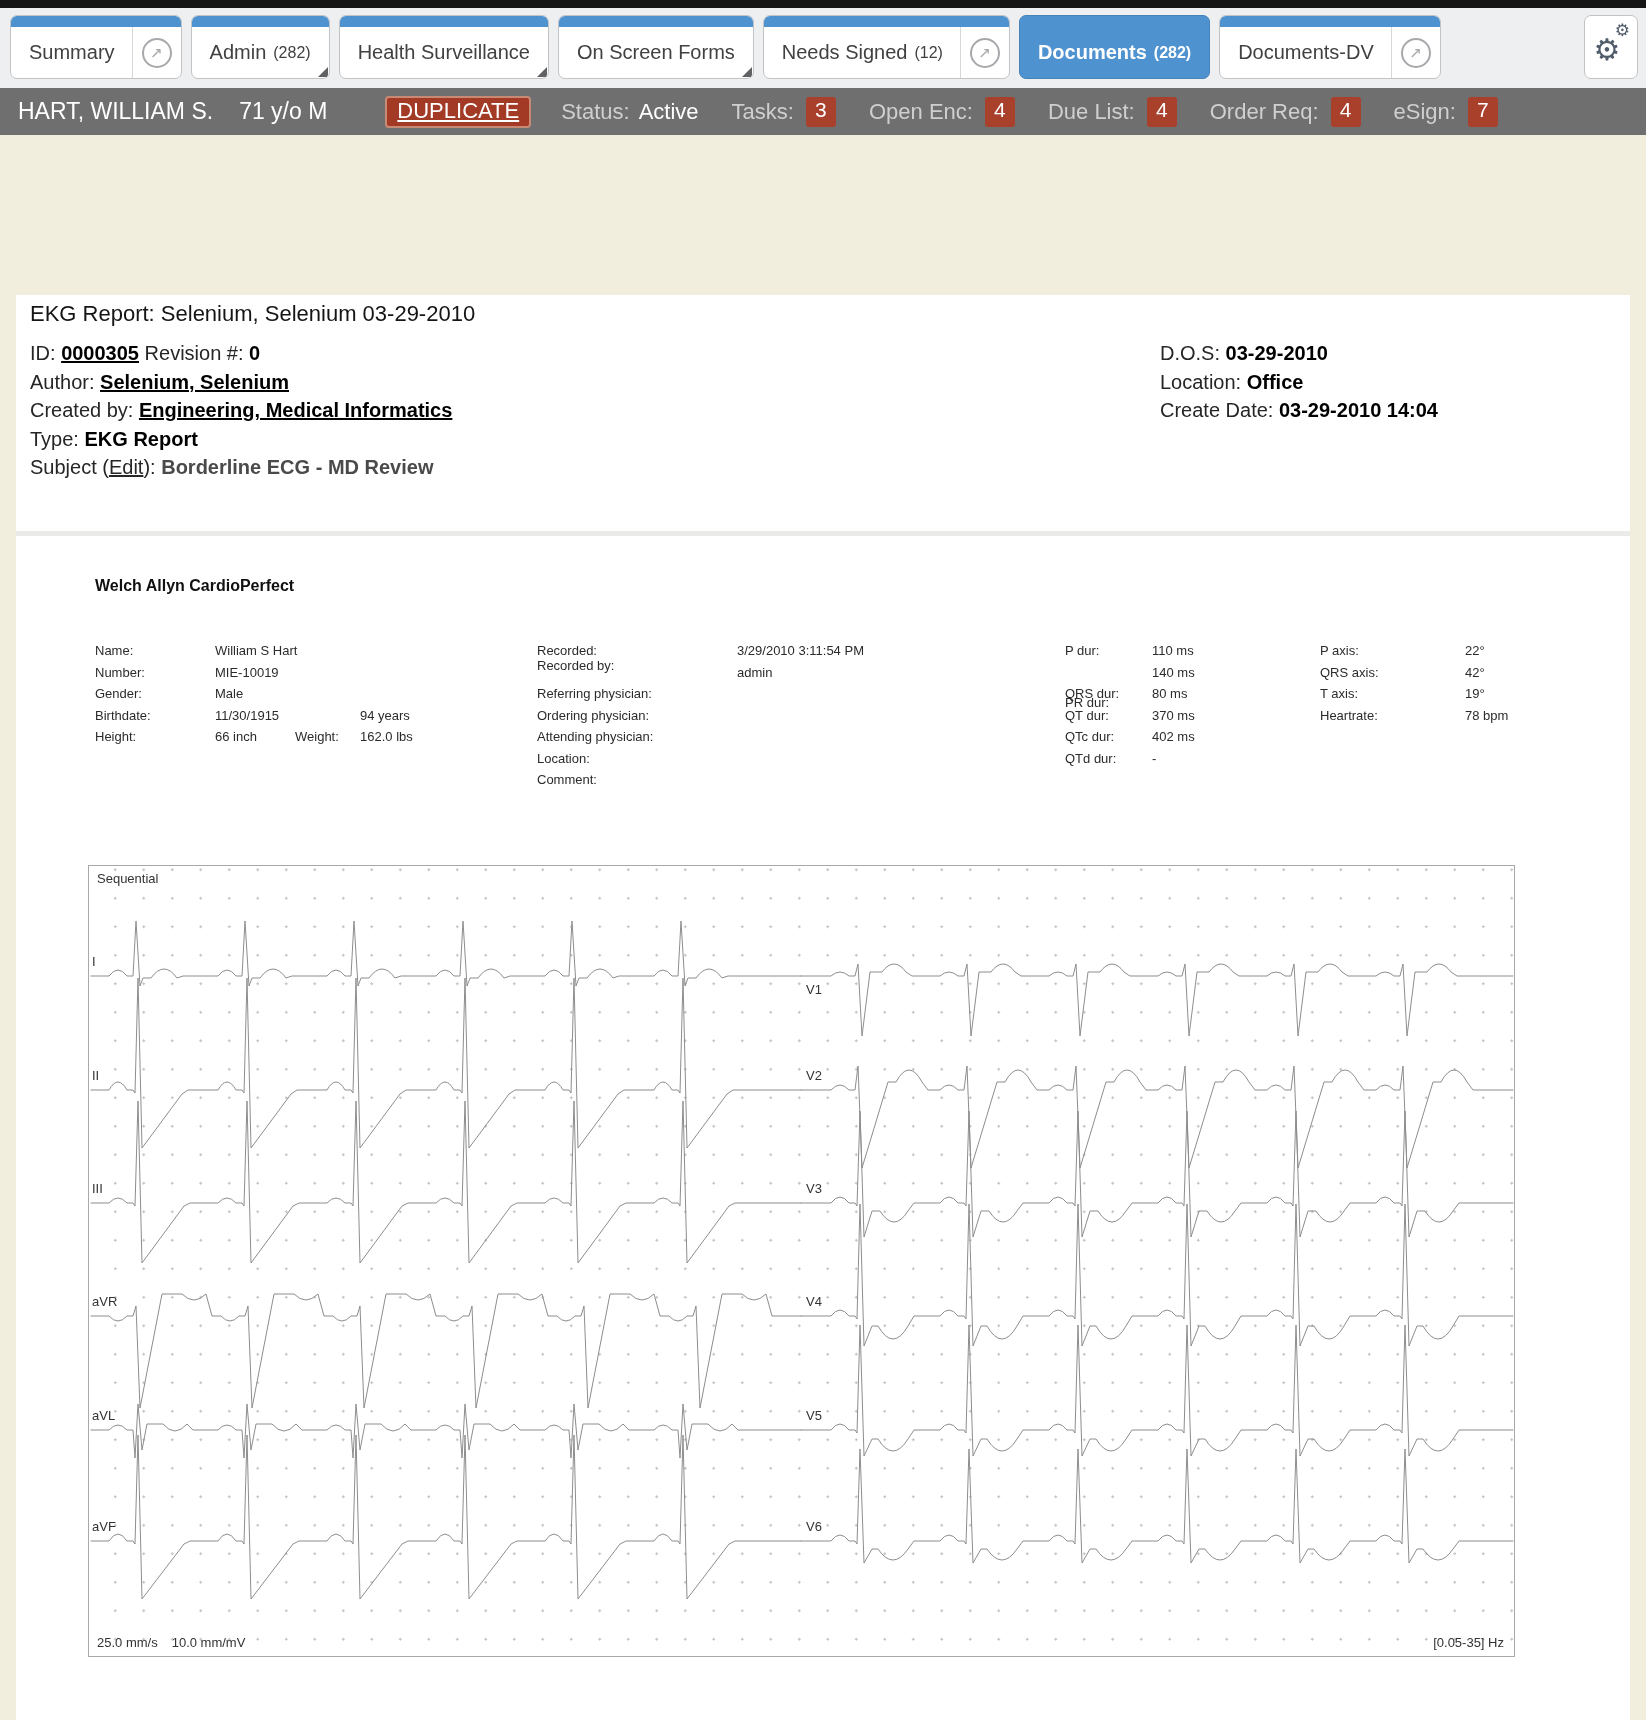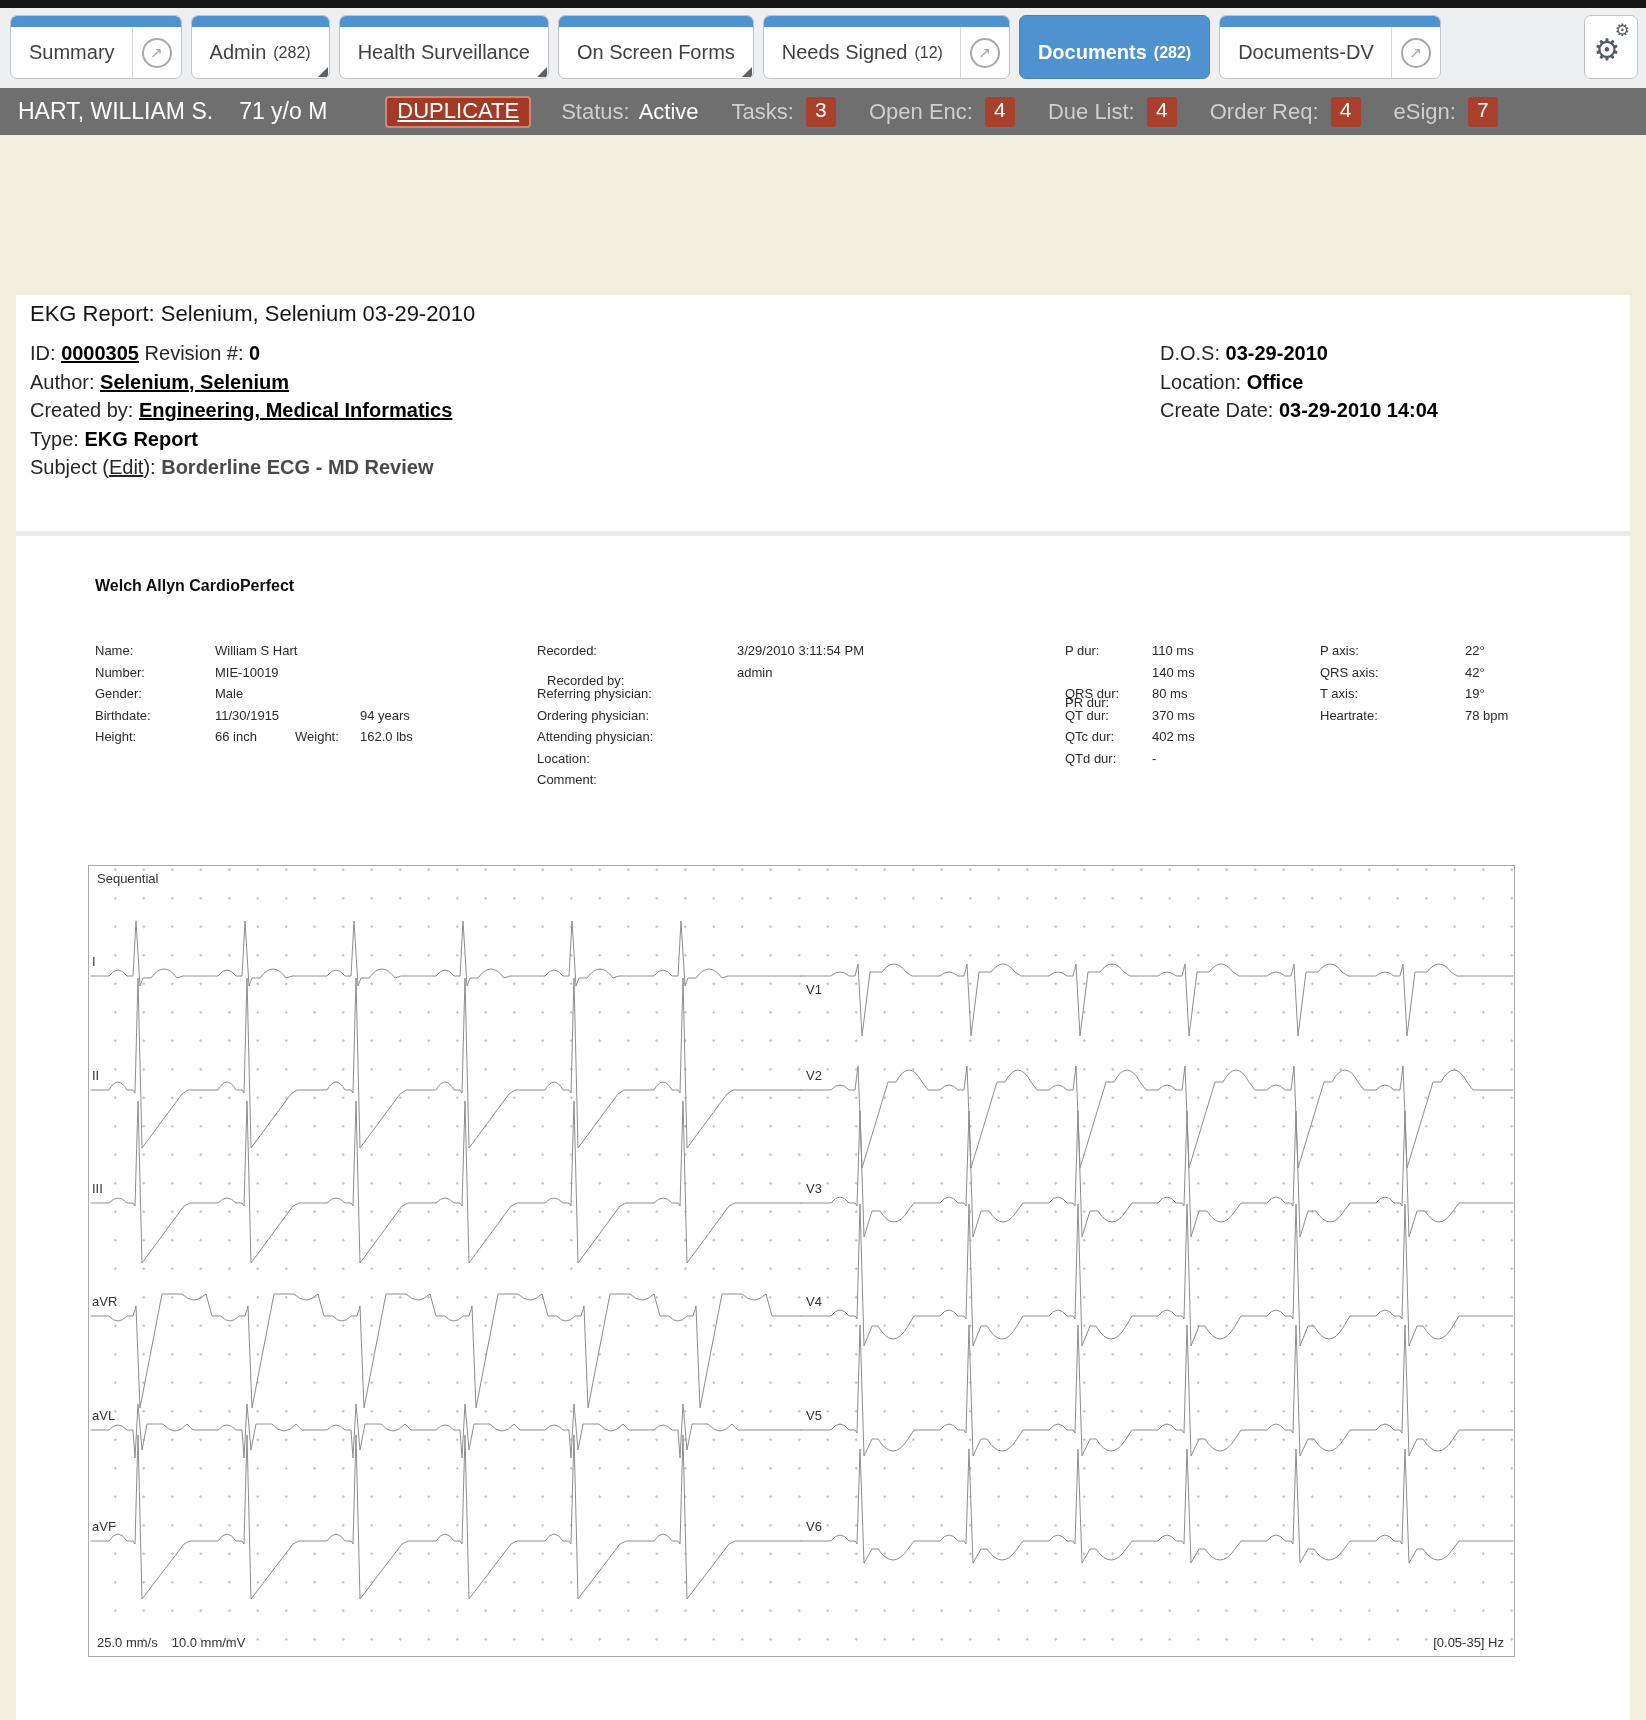--- a/index.html
+++ b/index.html
@@ -240,21 +240,21 @@
             <span class="rcell" style="left: 120px; top: 64.5px;">11/30/1915</span>
             <span class="rcell" style="left: 265px; top: 64.5px;">94 years</span>
             <span class="rcell" style="left: 0px; top: 86px;">Height:</span>
             <span class="rcell" style="left: 120px; top: 86px;">66 inch</span>
             <span class="rcell" style="left: 200px; top: 86px;">Weight:</span>
             <span class="rcell" style="left: 265px; top: 86px;">162.0 lbs</span>
           </div>
           <div class="rcol" style="left: 521px;">
             <span class="rcell" style="left: 0px; top: 0px;">Recorded:</span>
             <span class="rcell" style="left: 200px; top: 0px;">3/29/2010 3:11:54 PM</span>
-            <span class="rcell" style="left: 0px; top: 30px; margin-left: 10px;">Recorded by:</span>
+            <span class="rcell" style="left: 0px; top: 15px;">Recorded by:</span>
             <span class="rcell" style="left: 200px; top: 21.5px;">admin</span>
             <span class="rcell" style="left: 0px; top: 43px;">Referring physician:</span>
             <span class="rcell" style="left: 0px; top: 64.5px;">Ordering physician:</span>
             <span class="rcell" style="left: 0px; top: 86px;">Attending physician:</span>
             <span class="rcell" style="left: 0px; top: 107.5px;">Location:</span>
             <span class="rcell" style="left: 0px; top: 129px;">Comment:</span>
           </div>
           <div class="rcol" style="left: 1049px;">
             <span class="rcell" style="left: 0px; top: 0px;">P dur:</span>
             <span class="rcell" style="left: 87px; top: 0px;">110 ms</span>

